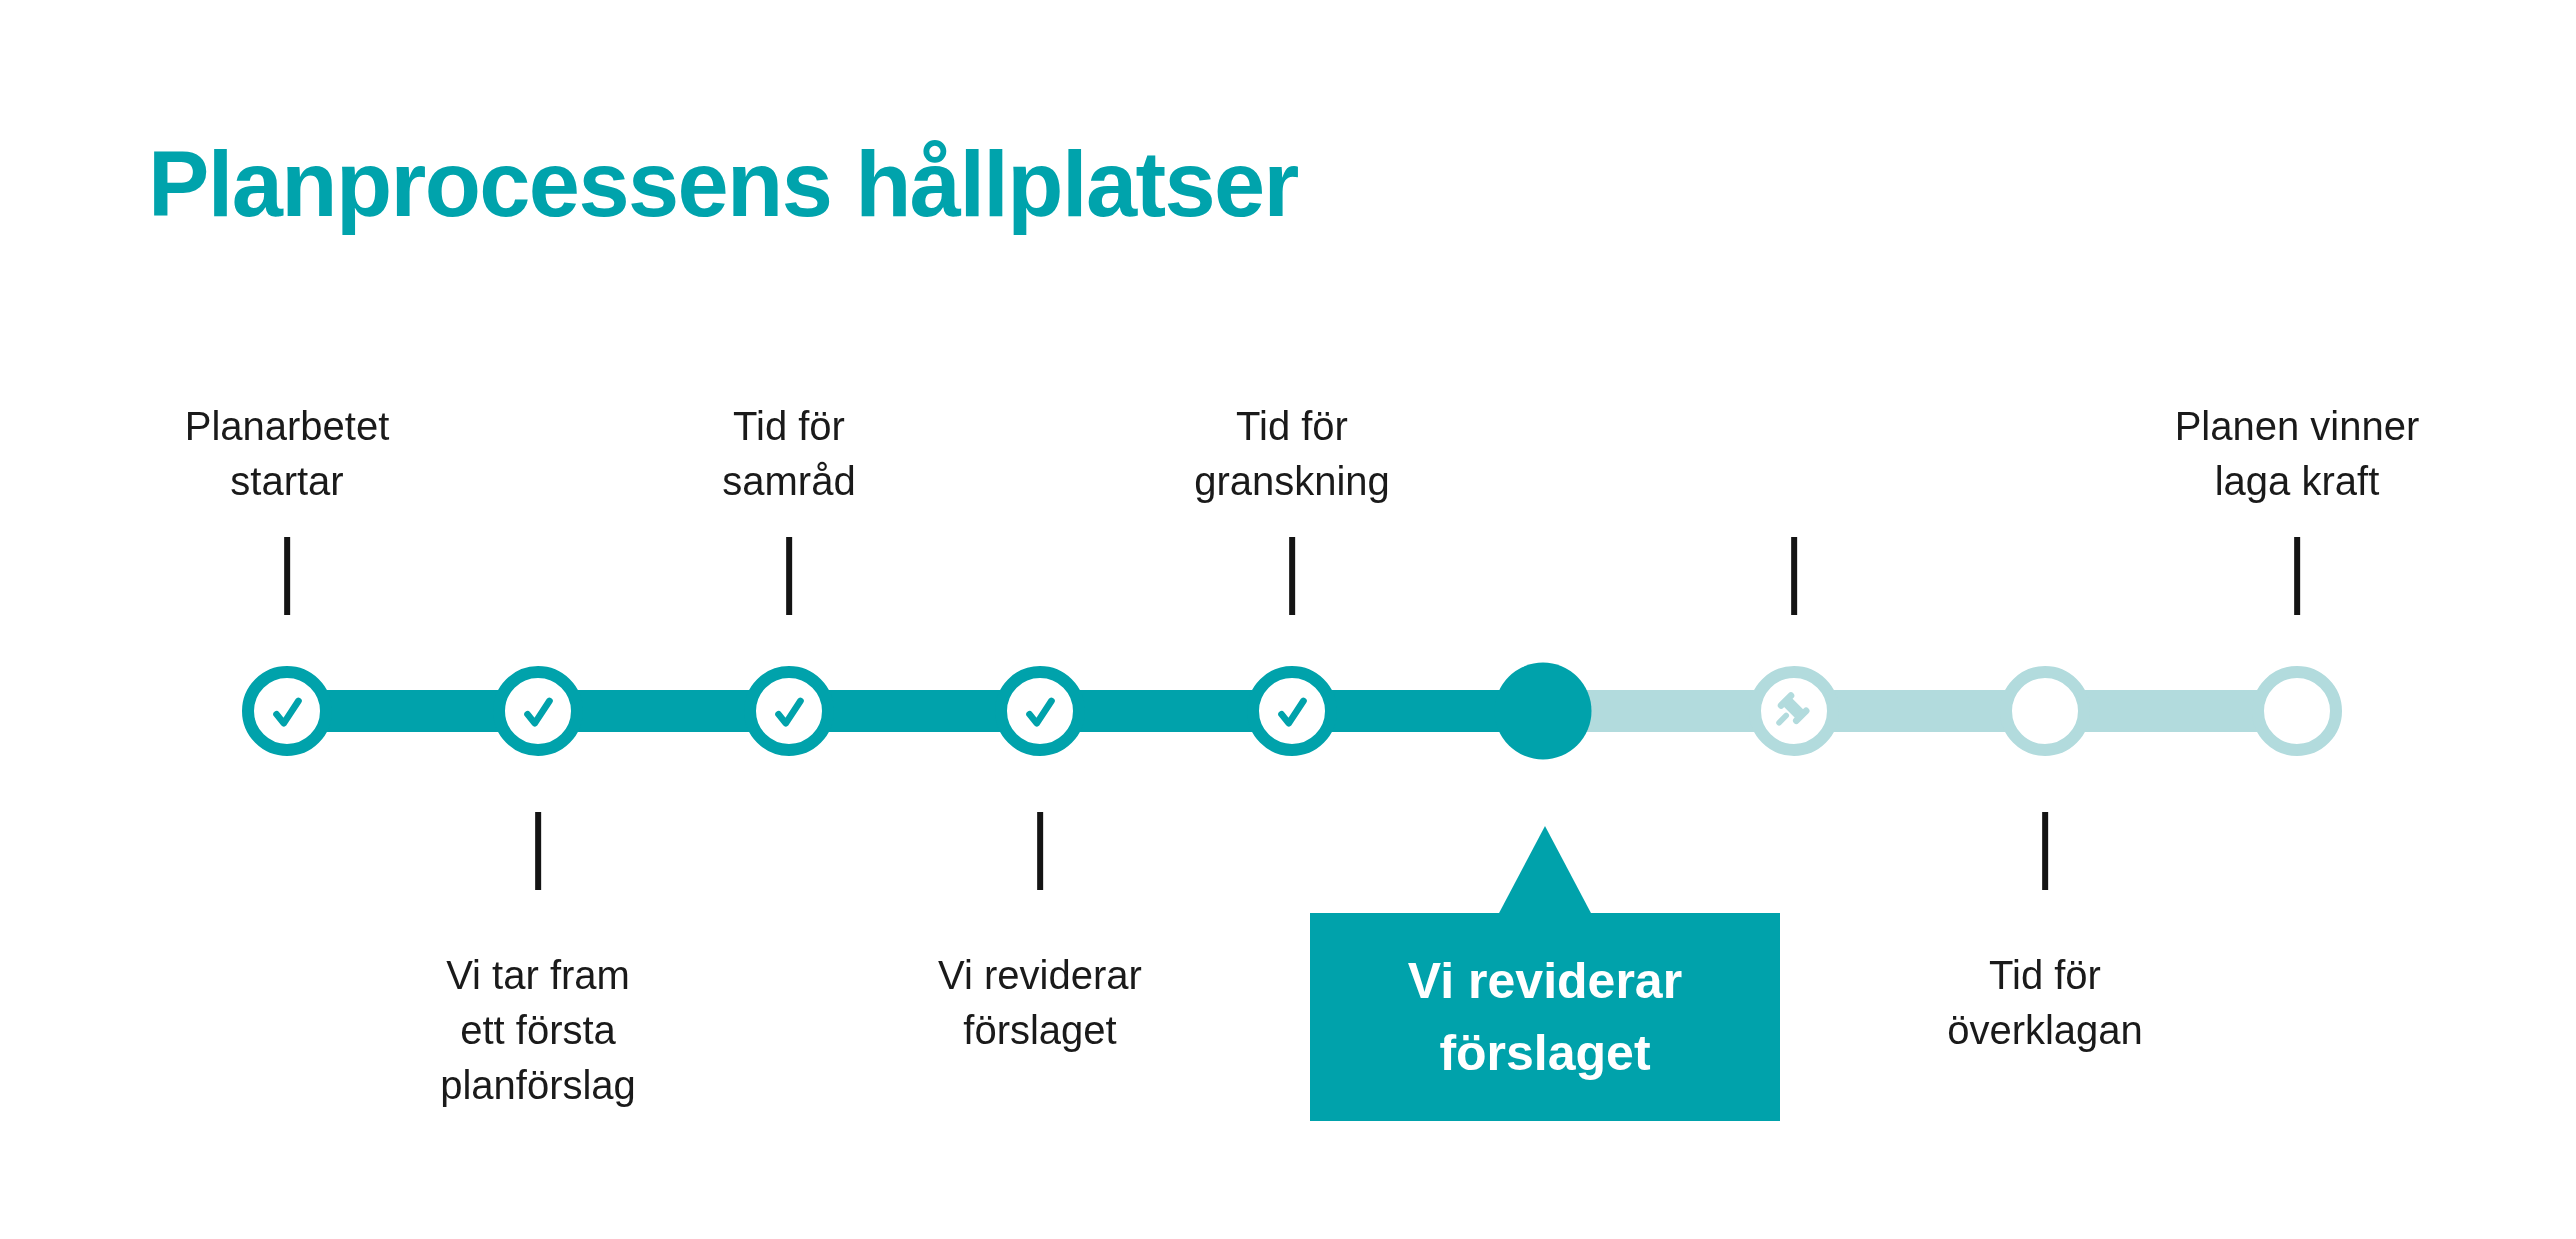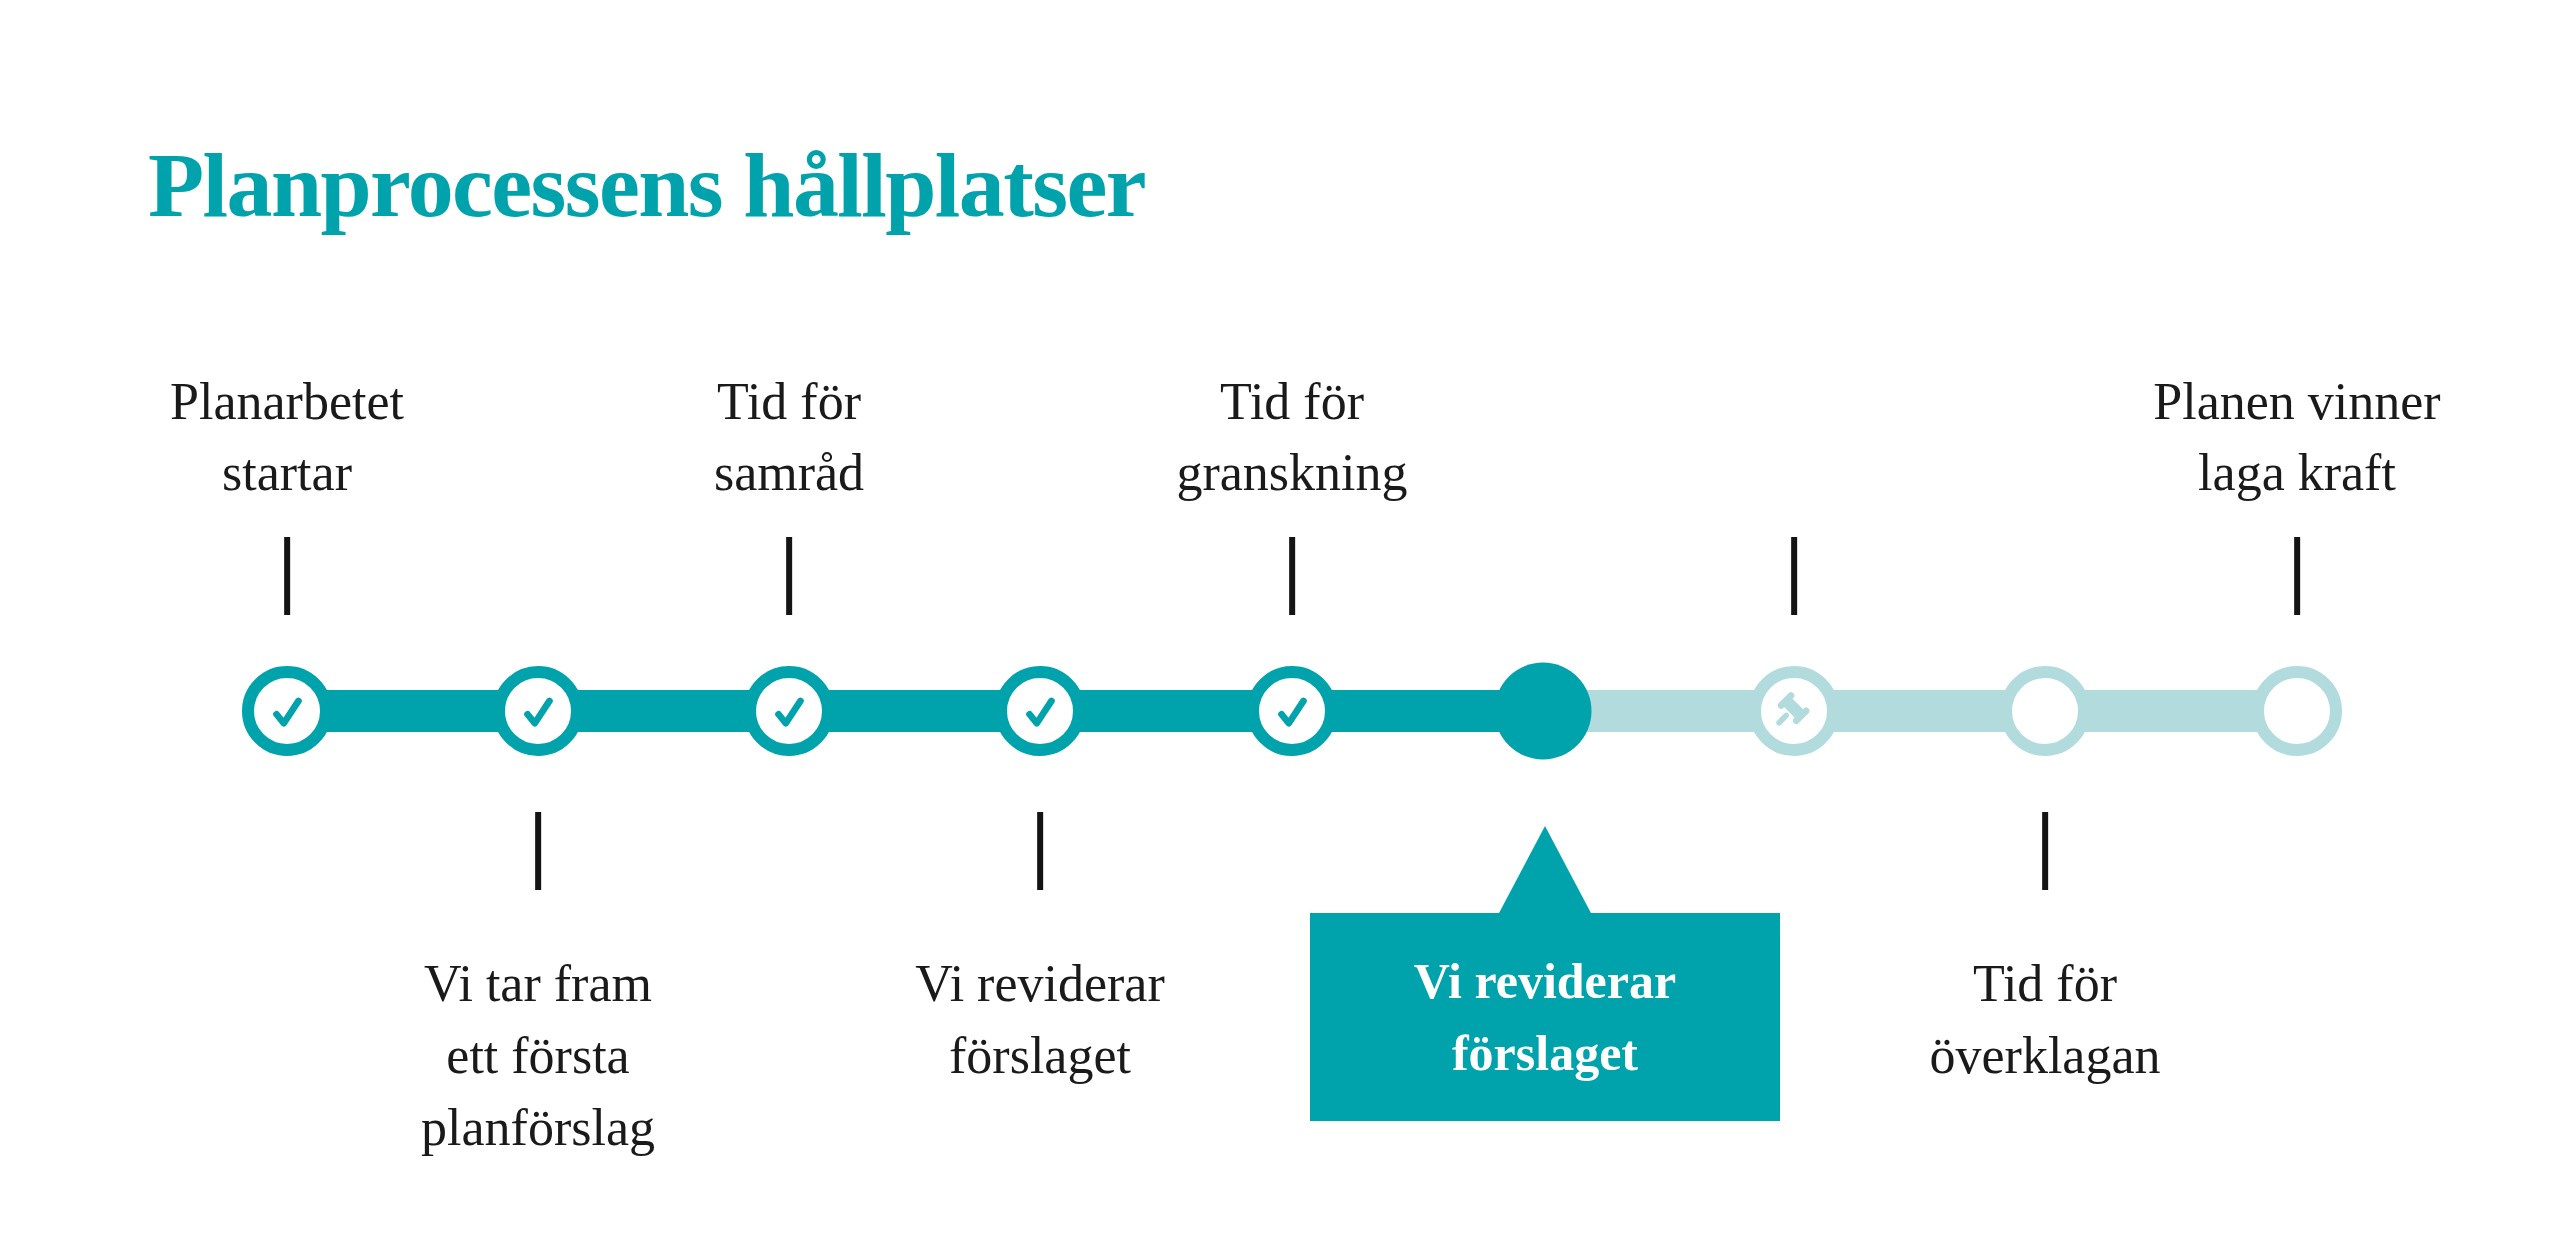--- a/index.html
+++ b/index.html
@@ -2,21 +2,21 @@
 <html style="font-size:13px"><head>
 <meta charset="utf-8">
 <style>
   html, body { margin: 0; padding: 0; background: #ffffff; }
   .canvas {
     position: relative;
     width: 2576px;
     height: 1240px;
     background: #ffffff;
     overflow: hidden;
-    font-family: Liberation Serif, serif;
+    font-family: Liberation Sans, sans-serif;
   }
   .page-title {
     position: absolute;
     left: 148px;
     top: 132px;
     margin: 0;
     font-size: 92px;
     font-weight: 800;
     letter-spacing: -1.6px;
     color: #00A3AC;
@@ -63,21 +63,21 @@
     transform: translateX(-50%);
   }
   .tick-top { top: 537px; height: 78px; }
   .tick-bottom { top: 812px; height: 78px; }
 
   
   .step-label {
     position: absolute;
     transform: translateX(-50%);
     color: #1a1a1a;
-    font-size: 52px;
+    font-size: 40px;
     line-height: 1.38;
     text-align: center;
     white-space: pre-line;
   }
   .label-top { top: 373px; width: 565px; display: flex; flex-direction: column; justify-content: flex-end; height: 136px; }
   .label-bottom { top: 927px; width: 565px; margin-top: 21px; }
 
   
   .callout-pointer {
     position: absolute;

